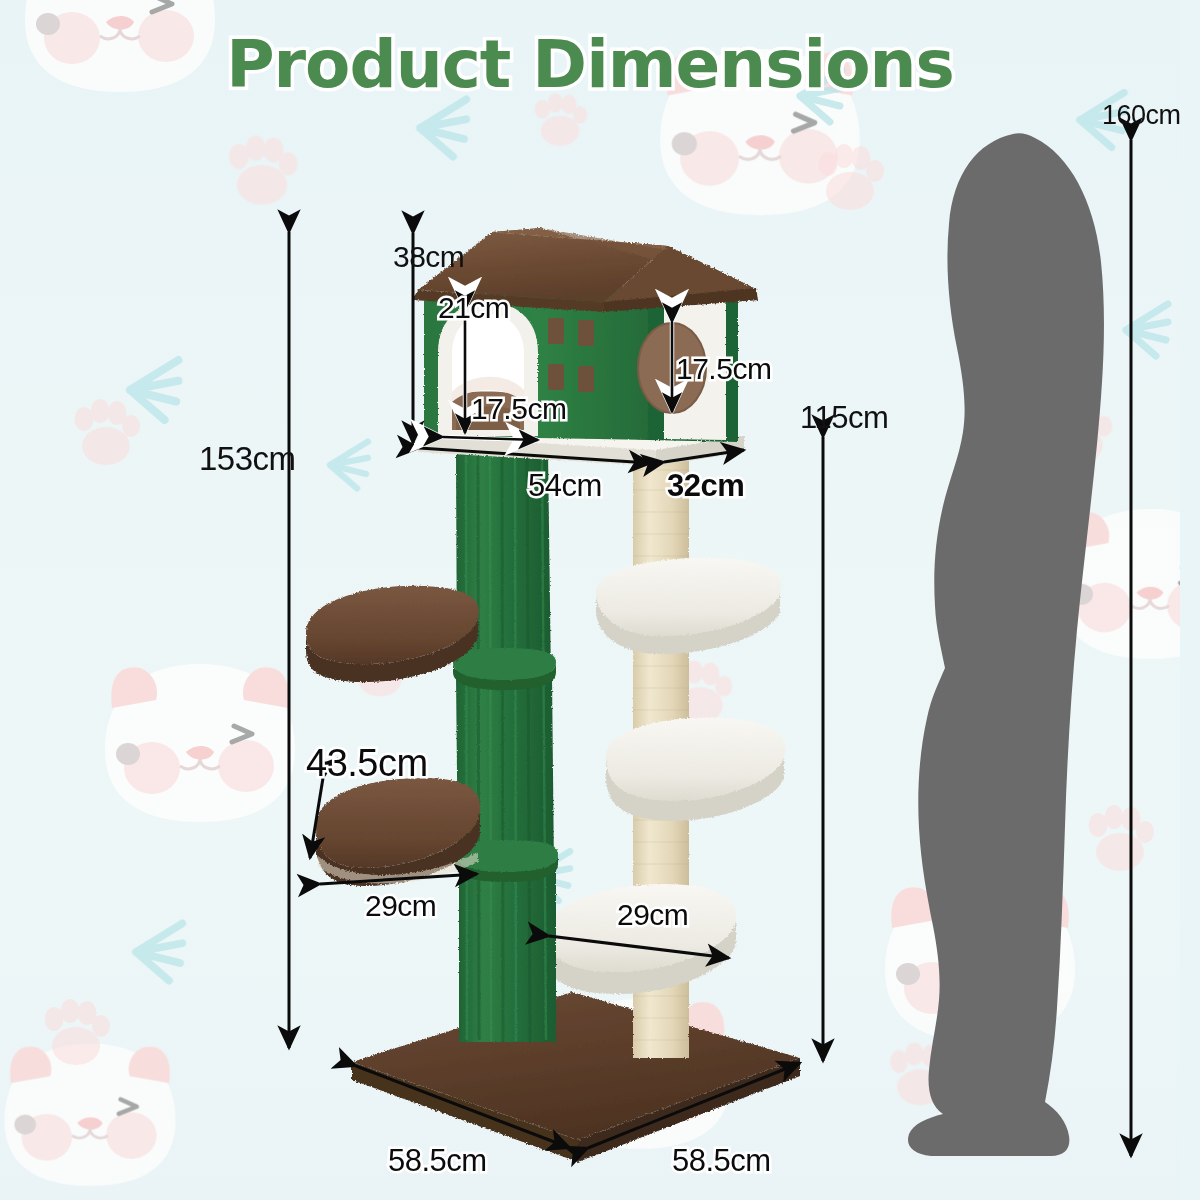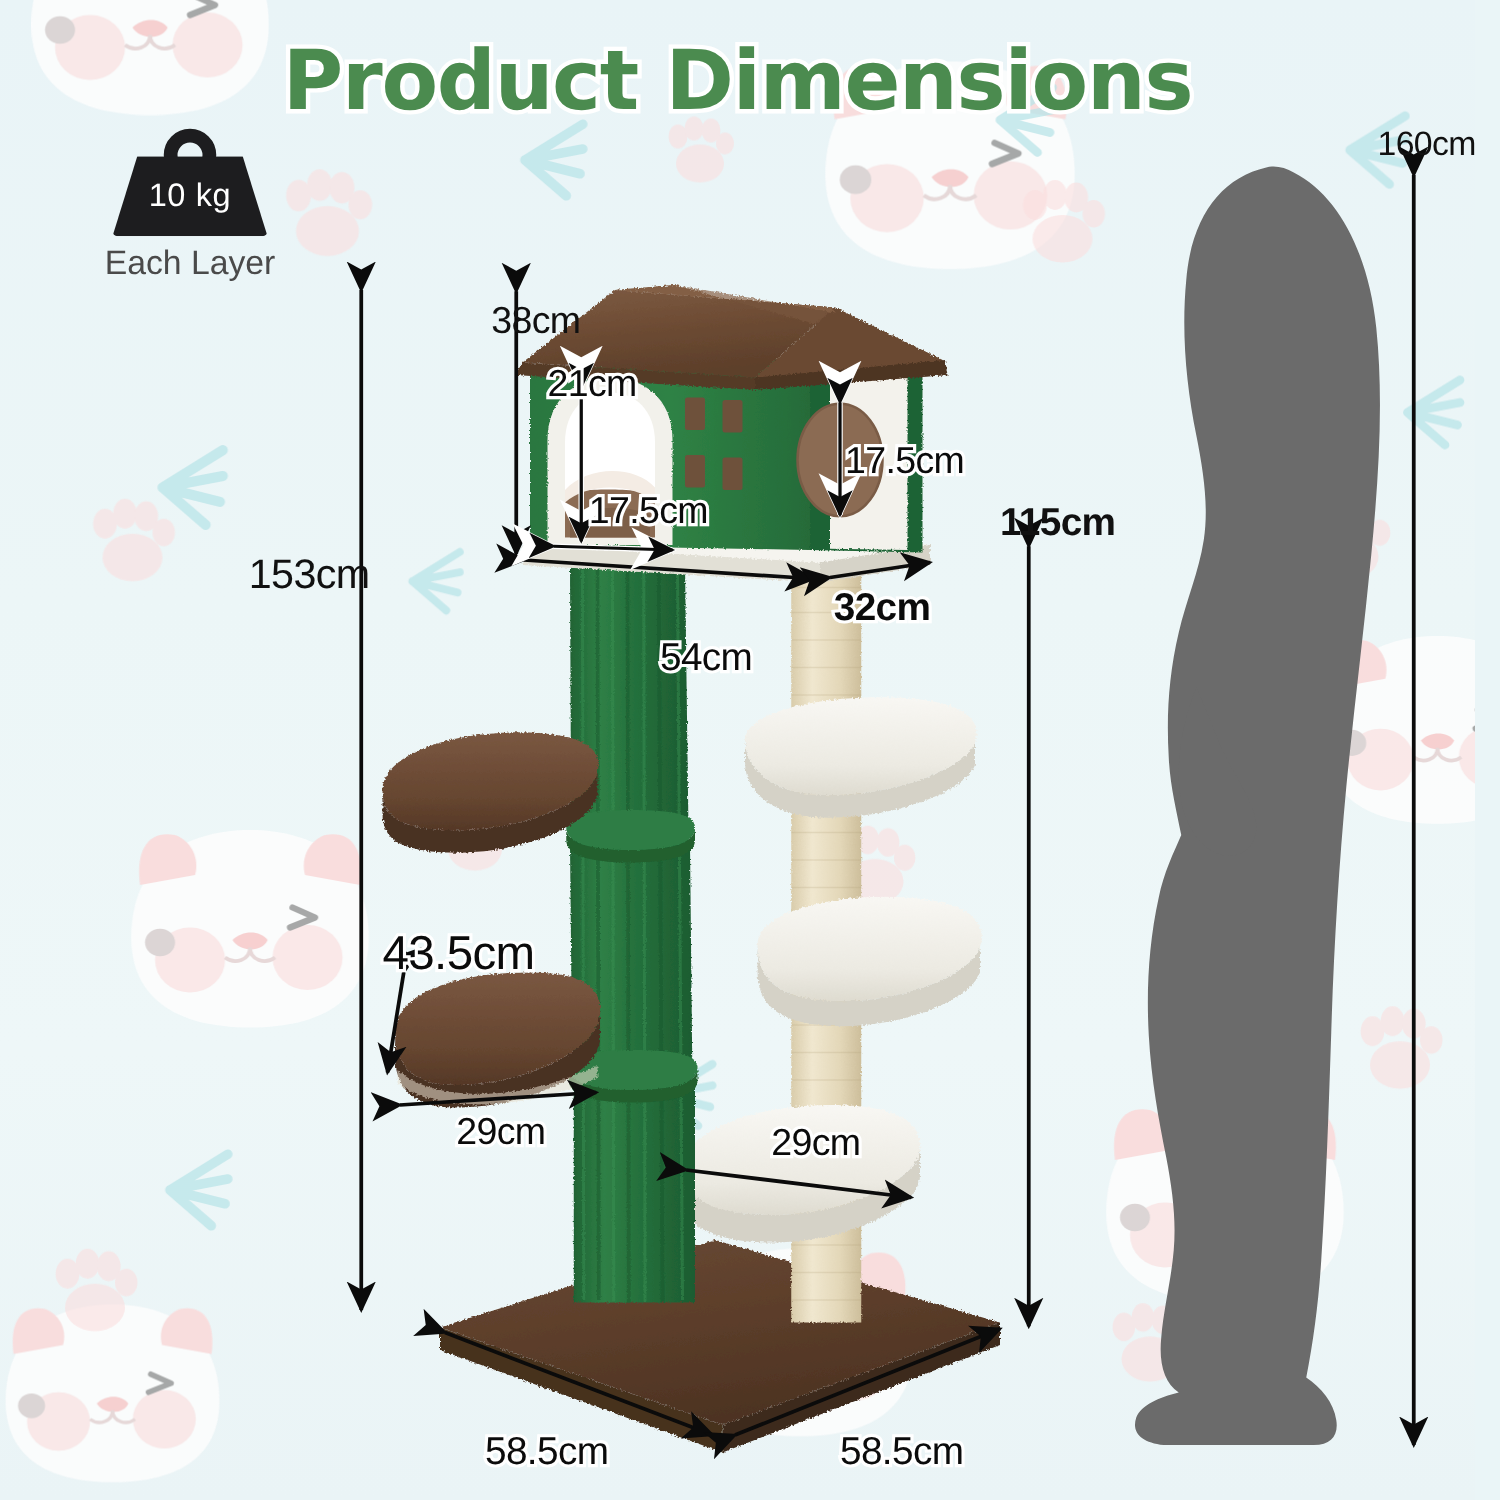--- a/index.html
+++ b/index.html
@@ -165,28 +165,20 @@
         <use href="#fishglyph" transform="translate(136,952) scale(1.1)"></use>
         <use href="#fishglyph" transform="translate(530,876) scale(0.95)"></use>
         <use href="#fishglyph" transform="translate(1126,330) scale(1.0)"></use>
         <use href="#fishglyph" transform="translate(330,465) scale(0.9)"></use>
       </g>
     </svg>
   </div>
 
   <div id="title">Product Dimensions</div>
 
-  <div id="weight-badge">
-    <div class="weight-shape">
-      <div class="weight-ring"></div>
-      <div class="weight-body"></div>
-      <div class="weight-text">10 kg</div>
-    </div>
-    <div id="weight-caption">Each Layer</div>
-  </div>
 
   <svg id="product" viewBox="0 0 1200 1200">
     <defs>
       <linearGradient id="greenFur" x1="0" y1="0" x2="1" y2="0">
         <stop offset="0%" stop-color="#1f6334"></stop>
         <stop offset="25%" stop-color="#2f8046"></stop>
         <stop offset="55%" stop-color="#24703c"></stop>
         <stop offset="100%" stop-color="#1d5c31"></stop>
       </linearGradient>
       <linearGradient id="greenWall" x1="0" y1="0" x2="1" y2="0">
@@ -467,31 +459,31 @@
   <div class="dim-label" style="left:199px; top:440px; font-size:33px;">153cm</div>
 
   <div class="dim-label" style="left:393px; top:196px; font-size:30px;margin-top:44px;">38cm</div>
 
   <div class="dim-label outlined" style="left:438px; top:291px; font-size:30px;">21cm</div>
 
   <div class="dim-label outlined" style="left:471px; top:392px; font-size:30px;">17.5cm</div>
 
   <div class="dim-label outlined" style="left:676px; top:352px; font-size:30px;">17.5cm</div>
 
-  <div class="dim-label outlined" style="left:528px; top:468px; font-size:31px;margin-top:40px;">54cm</div>
+  <div class="dim-label outlined" style="left:528px; top:468px; font-size:31px;">54cm</div>
 
   <div class="dim-label outlined" style="left:667px; top:468px; font-size:31px;font-weight:bold;">32cm</div>
 
   <div class="dim-label outlined" style="left:306px; top:742px; font-size:38px;">43.5cm</div>
 
   <div class="dim-label outlined" style="left:365px; top:889px; font-size:30px;">29cm</div>
 
   <div class="dim-label outlined" style="left:617px; top:898px; font-size:30px;">29cm</div>
 
   <div class="dim-label outlined" style="left:388px; top:1143px; font-size:31px;">58.5cm</div>
 
   <div class="dim-label outlined" style="left:672px; top:1143px; font-size:31px;">58.5cm</div>
 
-  <div class="dim-label" style="left:800px; top:400px; font-size:31px;font-weight:bold;">115cm</div>
+  <div class="dim-label" style="left:800px; top:400px; font-size:31px;">115cm</div>
 
   <div class="dim-label" style="left:1102px; top:100px; font-size:27px;">160cm</div>
 
 </div>
 
 </body></html>

